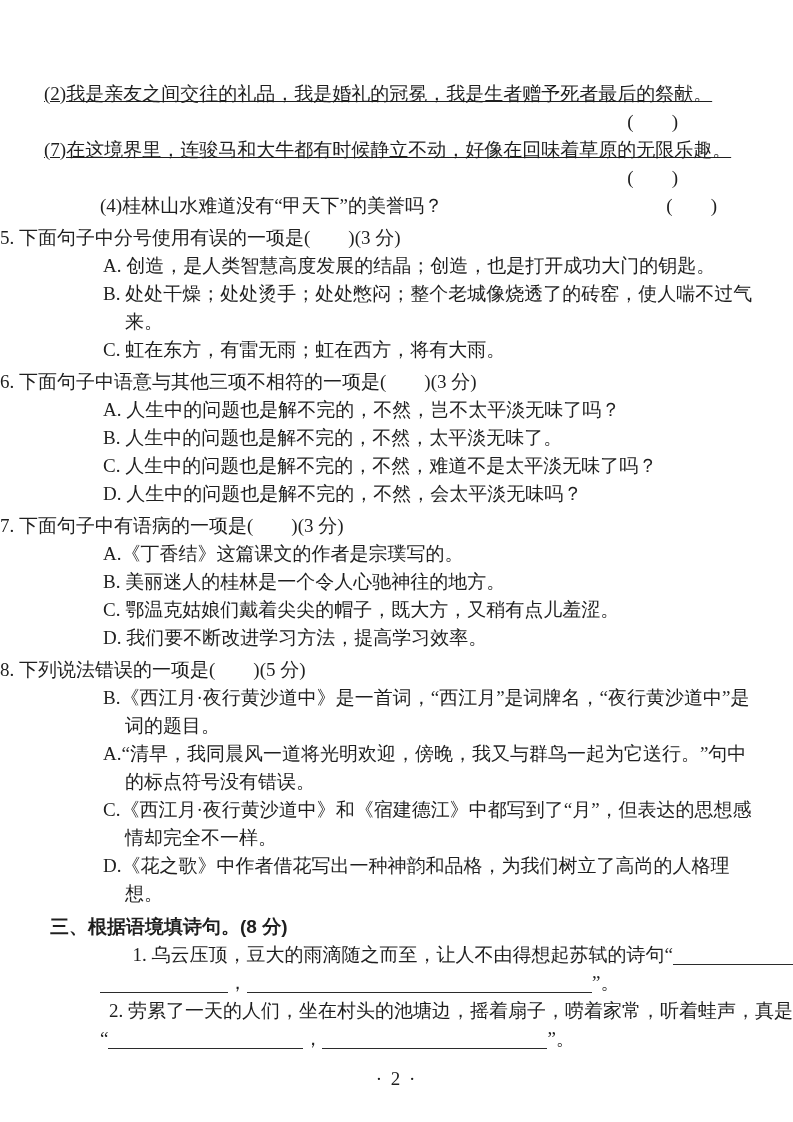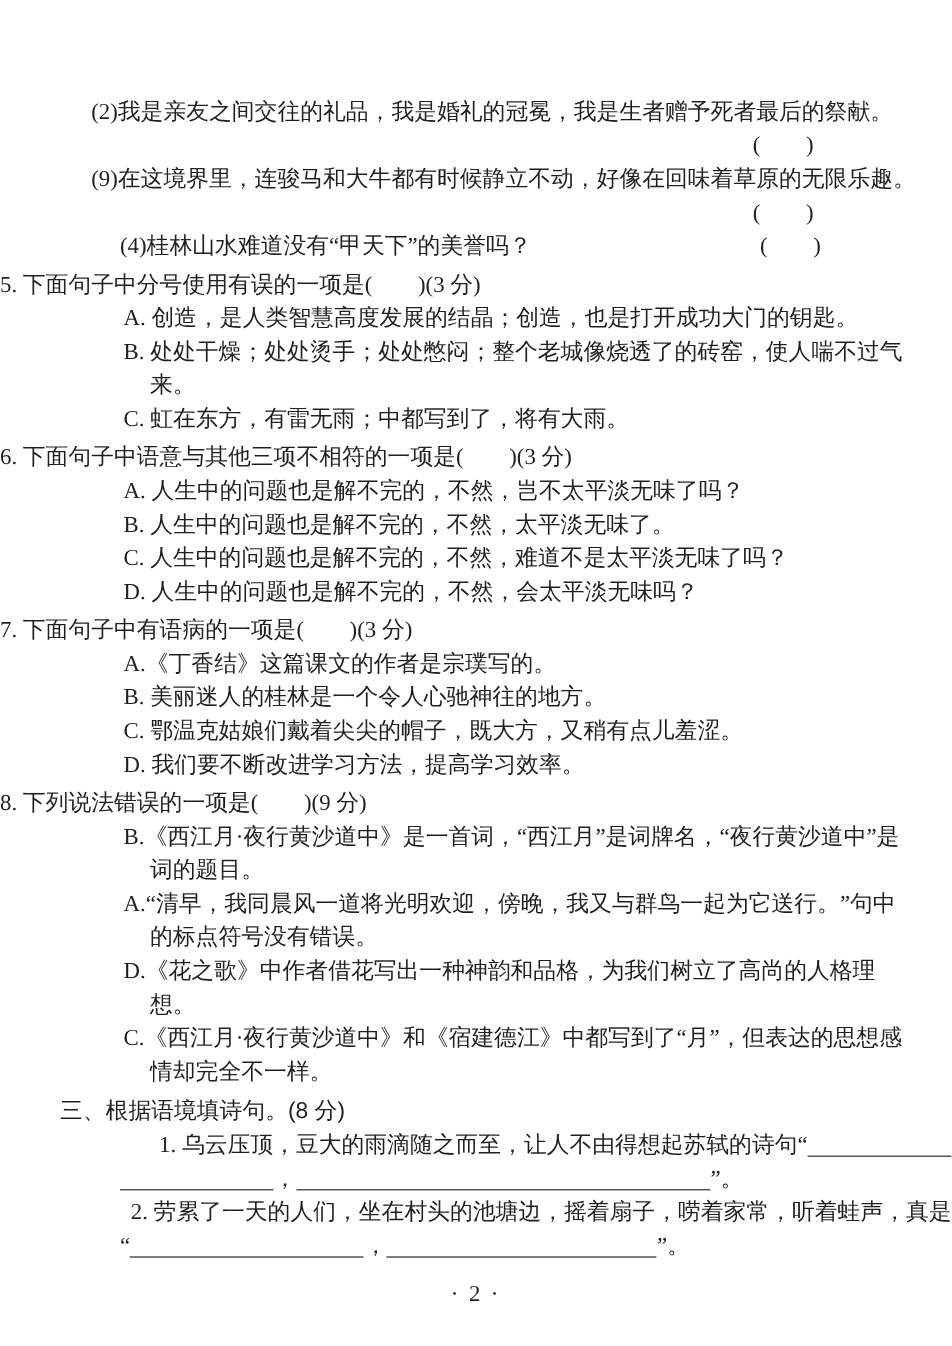--- a/index.html
+++ b/index.html
@@ -7,29 +7,29 @@
     width: 793px; height: 1122px;
     background: #ffffff;
     color: #1f1f1f;
     font-family: "Liberation Serif", "DejaVu Serif", serif;
     font-size: 19px;
     line-height: 28px;
     overflow: hidden;
   }
   .page { padding-top: 80px; }
   .line { white-space: nowrap; }
-  .subq { margin-left: 76px; }
+  .subq { margin-left: 44px; text-decoration: underline; }
   .bracket-row { text-align: right; padding-right: 115px; }
-  .subq-inline { display: flex; justify-content: space-between; margin-left: 100px; padding-right: 109px; }
+  .subq-inline { display: flex; justify-content: space-between; margin-left: 100px; padding-right: 76px; }
   .stem { margin-top: 4px; }
   .opt { margin-left: 125px; width: 628px; text-indent: -22px; white-space: normal; }
   .sec-head {
     margin-left: 50px; margin-top: 5px;
     font-family: "Liberation Sans", "DejaVu Sans", sans-serif;
-    font-weight: 400;
+    font-weight: 700;
   }
   .sec3-line1 { margin-left: 83px; text-align: right; }
   .sec3-line2 { margin-left: 100px; }
   .blank {
     display: inline-block;
     height: 5px;
     border-bottom: 1px solid #2b2b2b;
     vertical-align: -4px;
   }
   .b-120 { width: 120px; }
@@ -45,61 +45,61 @@
 <div class="page">
 
   <div class="line subq">
     <span>(2)我是亲友之间交往的礼品，我是婚礼的冠冕，我是生者赠予死者最后的祭献。</span>
   </div>
   <div class="line bracket-row">
     <span>(　　)</span>
   </div>
 
   <div class="line subq">
-    <span>(9)在这境界里，连骏马和大牛都有时候静立不动，好像在回味着草原的无限乐趣。</span>
+    <span>(7)在这境界里，连骏马和大牛都有时候静立不动，好像在回味着草原的无限乐趣。</span>
   </div>
   <div class="line bracket-row">
     <span>(　　)</span>
   </div>
 
   <div class="subq-inline">
     <span>(4)桂林山水难道没有“甲天下”的美誉吗？</span>
     <span>(　　)</span>
   </div>
 
   <div class="line stem">
     <span>5. 下面句子中分号使用有误的一项是(　　)(3 分)</span>
   </div>
   <div class="opt">A. 创造，是人类智慧高度发展的结晶；创造，也是打开成功大门的钥匙。</div>
   <div class="opt">B. 处处干燥；处处烫手；处处憋闷；整个老城像烧透了的砖窑，使人喘不过气来。</div>
-  <div class="opt">C. 虹在东方，有雷无雨；中都写到了，将有大雨。</div>
+  <div class="opt">C. 虹在东方，有雷无雨；虹在西方，将有大雨。</div>
 
   <div class="line stem">
     <span>6. 下面句子中语意与其他三项不相符的一项是(　　)(3 分)</span>
   </div>
   <div class="opt">A. 人生中的问题也是解不完的，不然，岂不太平淡无味了吗？</div>
   <div class="opt">B. 人生中的问题也是解不完的，不然，太平淡无味了。</div>
   <div class="opt">C. 人生中的问题也是解不完的，不然，难道不是太平淡无味了吗？</div>
   <div class="opt">D. 人生中的问题也是解不完的，不然，会太平淡无味吗？</div>
 
   <div class="line stem">
     <span>7. 下面句子中有语病的一项是(　　)(3 分)</span>
   </div>
   <div class="opt">A.《丁香结》这篇课文的作者是宗璞写的。</div>
   <div class="opt">B. 美丽迷人的桂林是一个令人心驰神往的地方。</div>
   <div class="opt">C. 鄂温克姑娘们戴着尖尖的帽子，既大方，又稍有点儿羞涩。</div>
   <div class="opt">D. 我们要不断改进学习方法，提高学习效率。</div>
 
   <div class="line stem">
-    <span>8. 下列说法错误的一项是(　　)(9 分)</span>
+    <span>8. 下列说法错误的一项是(　　)(5 分)</span>
   </div>
   <div class="opt">B.《西江月·夜行黄沙道中》是一首词，“西江月”是词牌名，“夜行黄沙道中”是词的题目。</div>
   <div class="opt">A.“清早，我同晨风一道将光明欢迎，傍晚，我又与群鸟一起为它送行。”句中的标点符号没有错误。</div>
+  <div class="opt">C.《西江月·夜行黄沙道中》和《宿建德江》中都写到了“月”，但表达的思想感情却完全不一样。</div>
   <div class="opt">D.《花之歌》中作者借花写出一种神韵和品格，为我们树立了高尚的人格理想。</div>
-  <div class="opt">C.《西江月·夜行黄沙道中》和《宿建德江》中都写到了“月”，但表达的思想感情却完全不一样。</div>
 
   <div class="line sec-head">
     <span>三、根据语境填诗句。(8 分)</span>
   </div>
 
   <div class="line sec3-line1">
     <span>1. 乌云压顶，豆大的雨滴随之而至，让人不由得想起苏轼的诗句“</span><span class="blank b-120"></span>
   </div>
   <div class="line sec3-line2">
     <span class="blank b-128"></span><span>，</span><span class="blank b-345"></span><span>”。</span>

